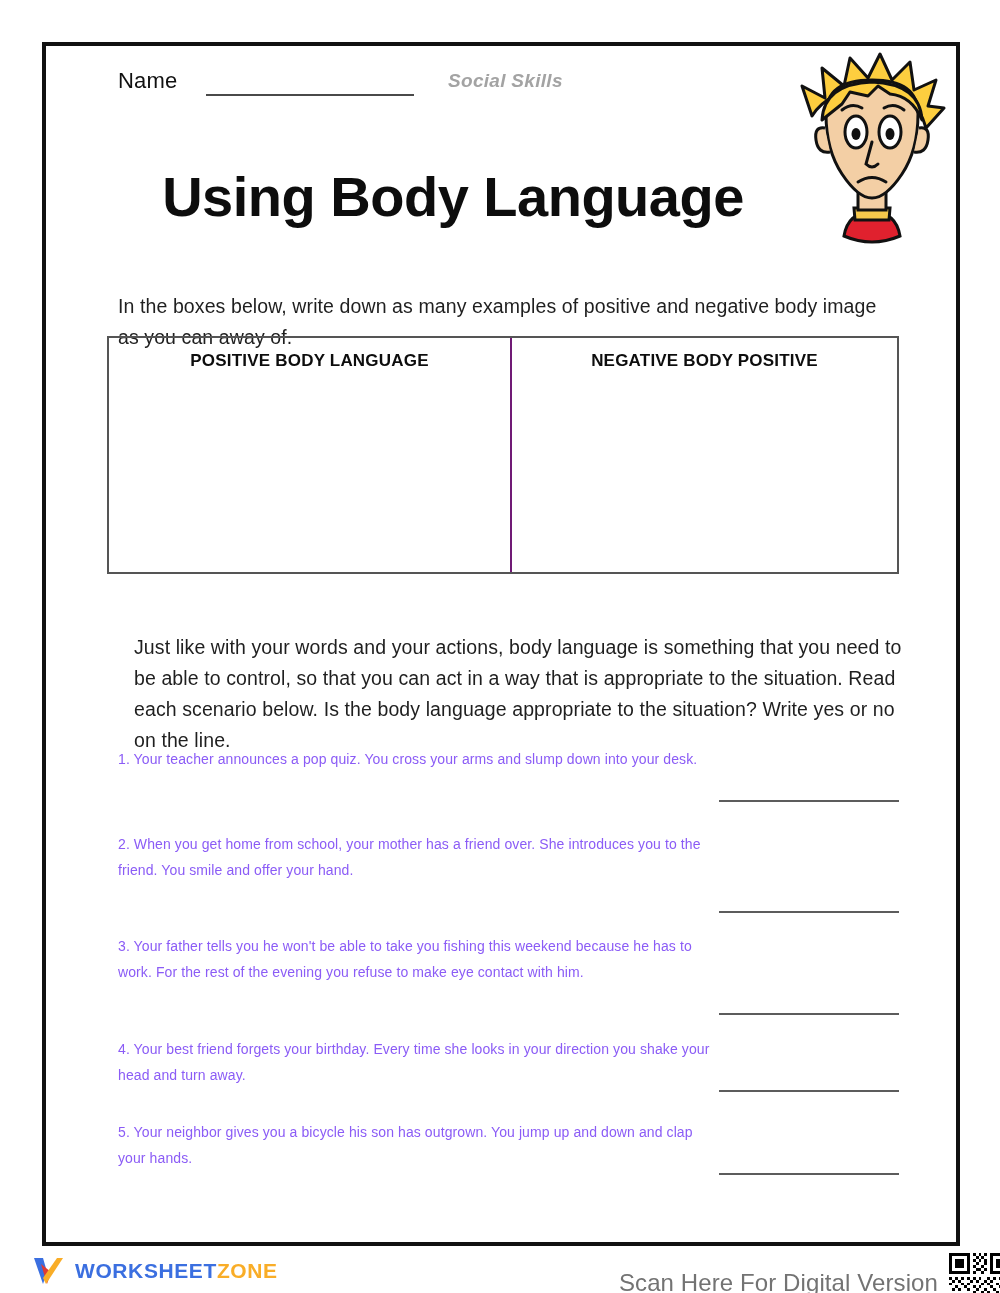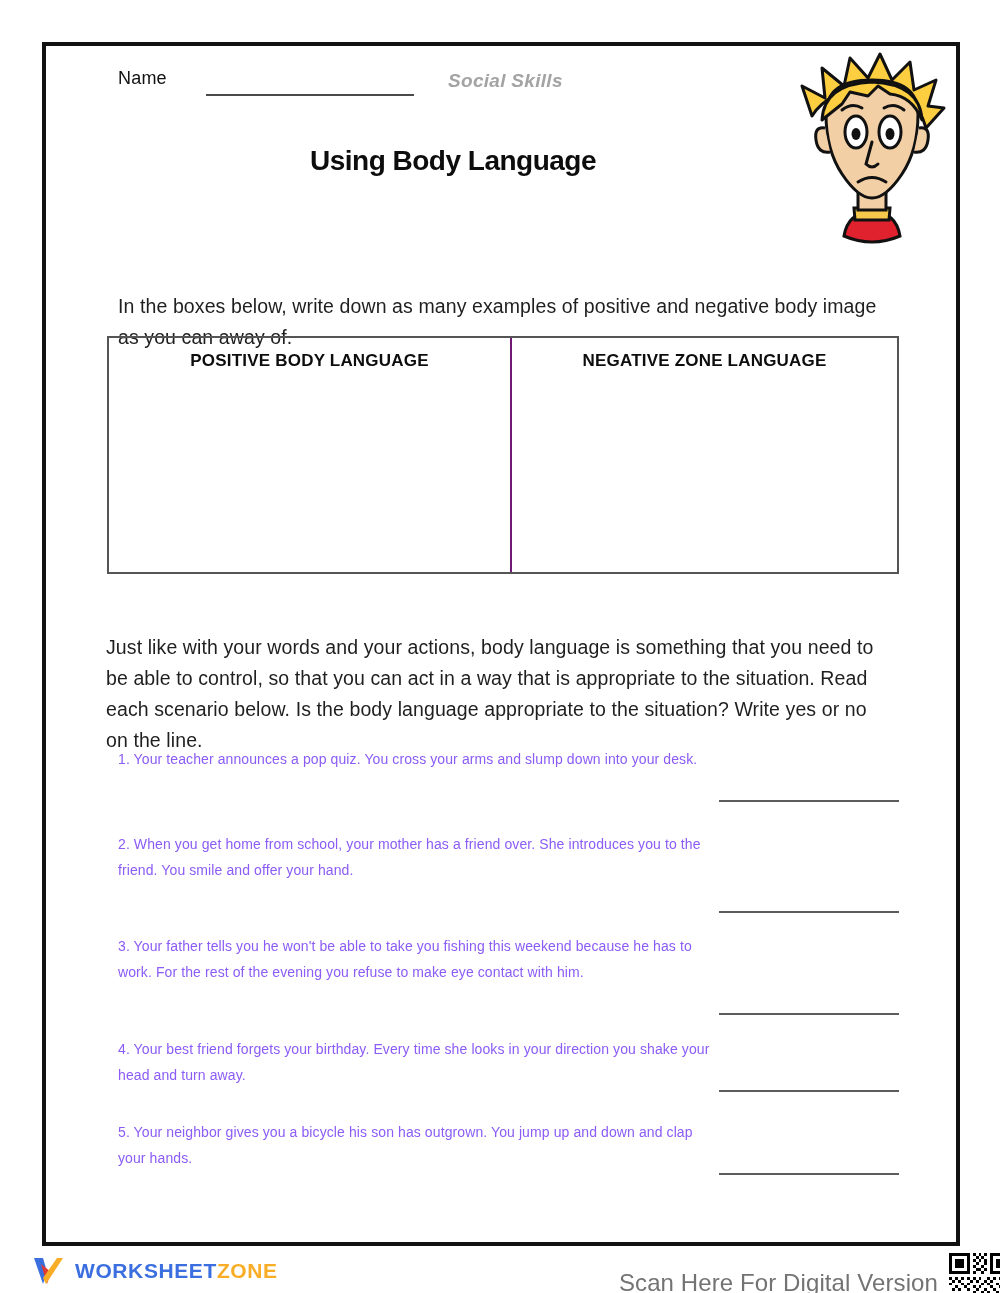--- a/index.html
+++ b/index.html
@@ -33,21 +33,21 @@
     position: absolute;
     left: 72px;
     top: 18px;
     width: 560px;
     height: 40px;
   }
   #name-label {
     position: absolute;
     left: 0;
     top: 4px;
-    font-size: 18px;
+    font-size: 22px;
     letter-spacing: .2px;
     color: #111;
   }
   #name-line {
     position: absolute;
     left: 88px;
     top: 30px;
     width: 208px;
     height: 0;
     border-top: 2px solid #4a4a4a;
@@ -63,21 +63,21 @@
     letter-spacing: .3px;
   }
 
   
   #worksheet-title {
     position: absolute;
     left: 0;
     right: 6px;
     top: 80px;
     text-align: center;
-    font-size: 28px;
+    font-size: 56px;
     font-weight: bold;
     letter-spacing: -.5px;
     color: #0d0d0d;
     padding-right: 130px;
     padding-left: 40px;
   }
 
   
   .body-para {
     position: absolute;
@@ -90,21 +90,21 @@
     left: 72px;
     top: 128px;
     width: 706px;
   }
   #intro-para-2 {
     left: 72px;
     top: 225px;
     width: 760px;
   }
   #instructions-para {
-    left: 60px;
+    left: 88px;
     top: 566px;
     width: 768px;
   }
 
   
   #brainstorm-table {
     position: absolute;
     left: 61px;
     top: 290px;
     width: 792px;
@@ -279,21 +279,21 @@
   <h1 id="worksheet-title">Using Body Language</h1>
 
   <p class="body-para" id="intro-para-2">In the boxes below, write down as many examples of positive and negative body image as you can away of.</p>
 
   <div id="brainstorm-table">
     <div class="table-col" id="col-positive">
       <div class="col-header">POSITIVE BODY LANGUAGE</div>
       <div class="col-writing-area"></div>
     </div>
     <div class="table-col" id="col-negative">
-      <div class="col-header">NEGATIVE ZONE LANGUAGE</div>
+      <div class="col-header">NEGATIVE BODY POSITIVE</div>
       <div class="col-writing-area"></div>
     </div>
   </div>
 
   <p class="body-para" id="instructions-para">Just like with your words and your actions, body language is something that you need to be able to control, so that you can act in a way that is appropriate to the situation. Read each scenario below. Is the body language appropriate to the situation? Write yes or no on the line.</p>
 
   <div class="scenario" id="scenario-1">
     <div class="scenario-text">1. Your teacher announces a pop quiz. You cross your arms and slump down into your desk.</div>
     <div class="answer-line"></div>
   </div>

